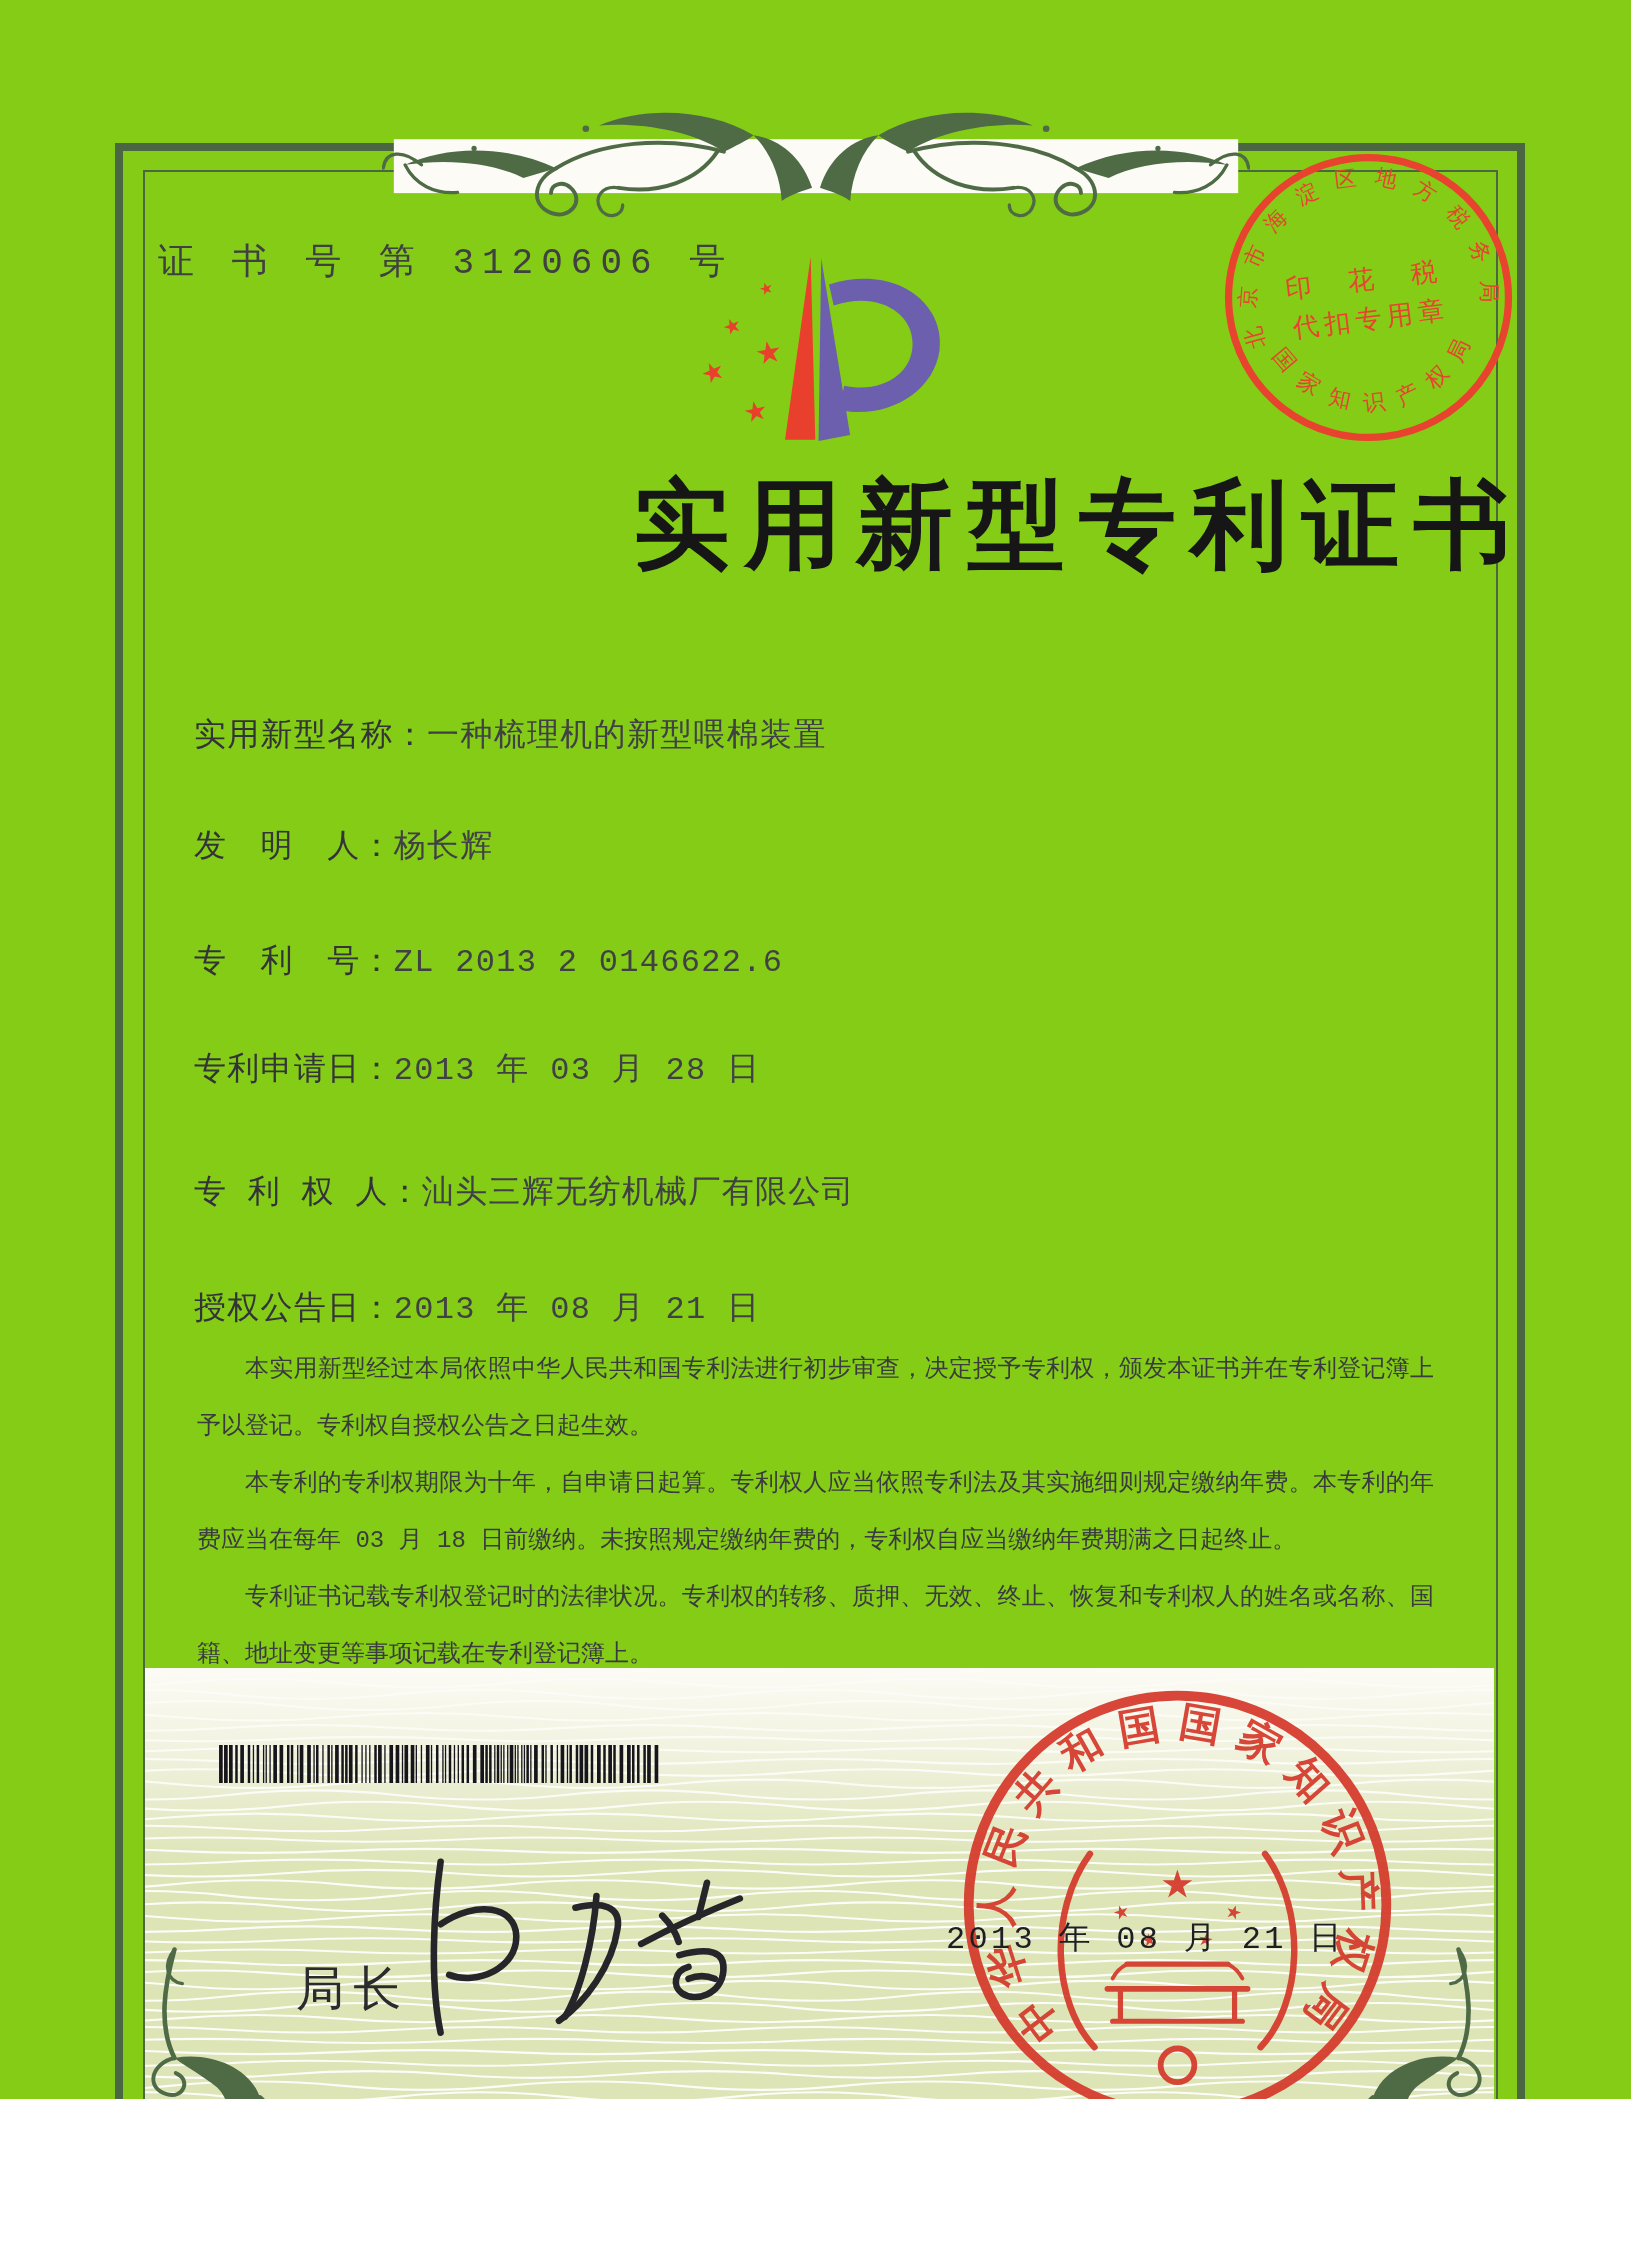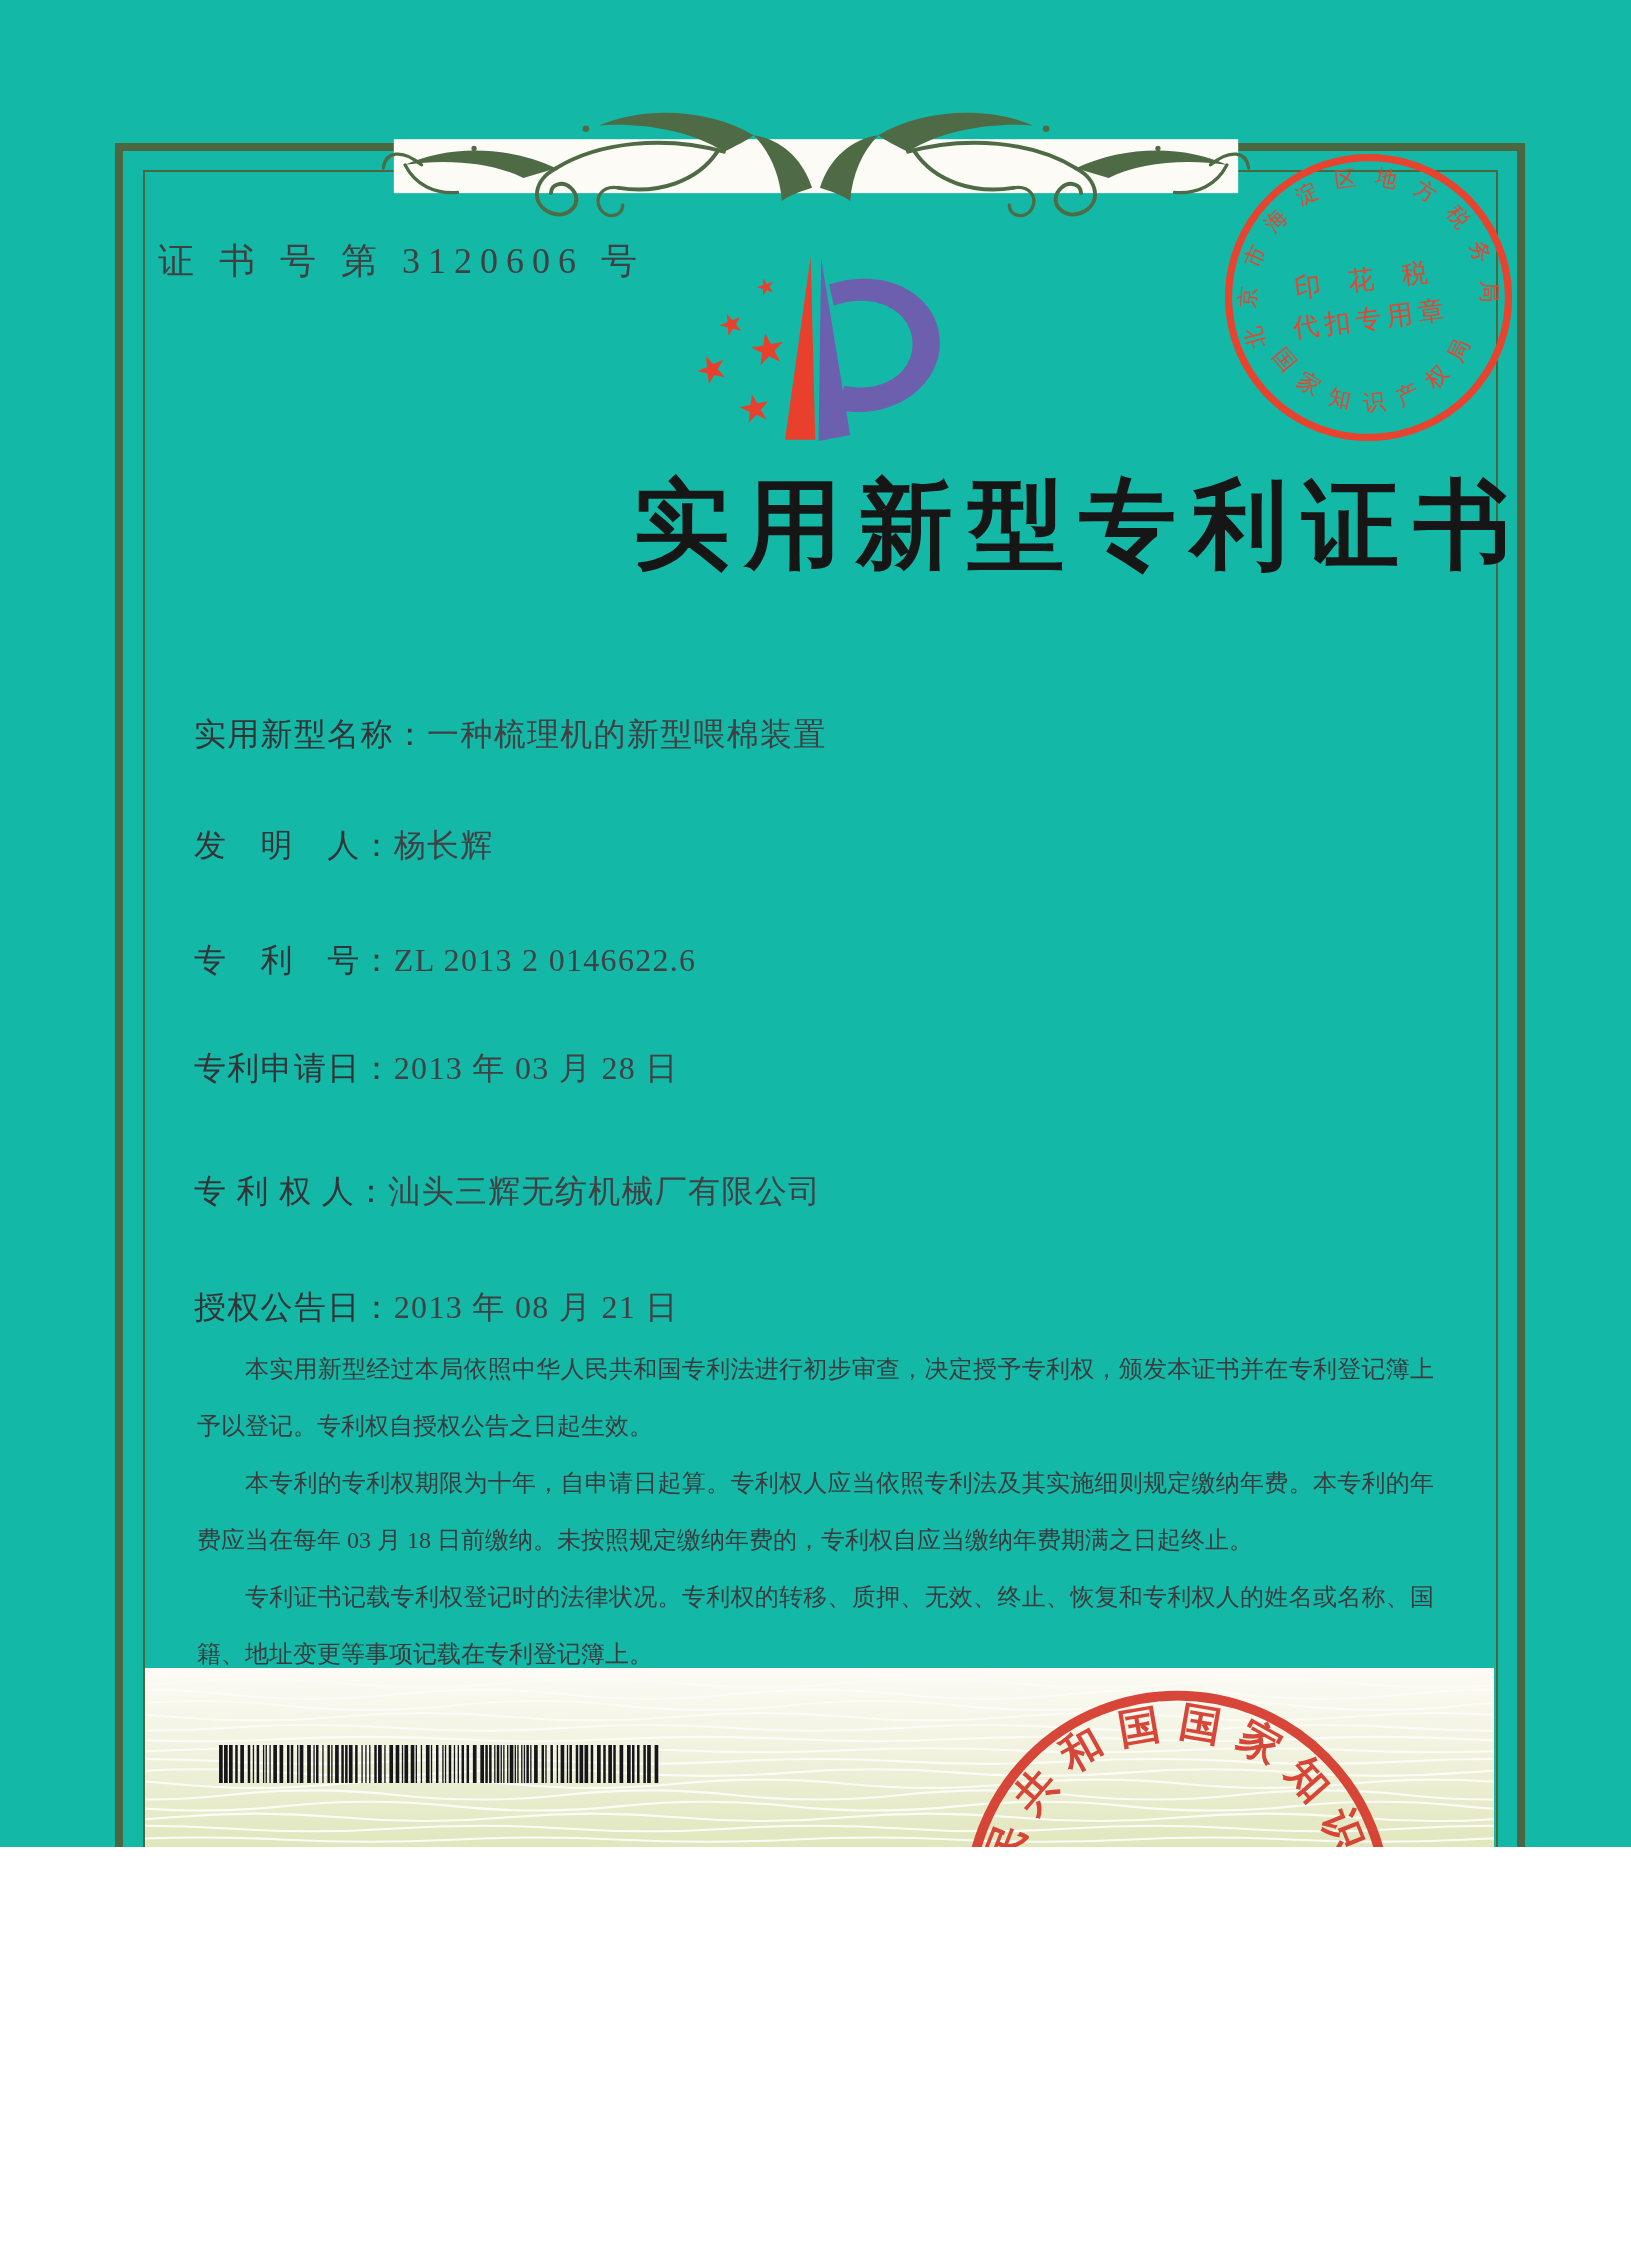--- a/index.html
+++ b/index.html
@@ -1,19 +1,19 @@
 <!DOCTYPE html>
 <html style="font-size:10.5px"><head>
 <meta charset="utf-8">
 <style>
   html,body{margin:0;padding:0;background:#ffffff;}
   .page{
-    position:relative; width:1632px; height:1847px;
-    background:#14b8a6; overflow:hidden;
-    font-family:Liberation Serif, serif;
+    position:relative; width:1632px; height:2099px;
+    background:#84cc16; overflow:hidden;
+    font-family:Liberation Mono, monospace;
     color:#2f3033;
   }
   .abs{position:absolute;}
   
   .waves{left:145px; top:1668px; width:1349px; height:492px; z-index:1;}
   .waves svg{display:block;}
   .waves-fade{
     left:145px; top:1668px; width:1349px; height:197px; z-index:2;
     background:linear-gradient(to bottom, rgba(252,251,246,1) 0%, rgba(252,251,246,.65) 40%, rgba(252,251,246,0) 100%);
   }

